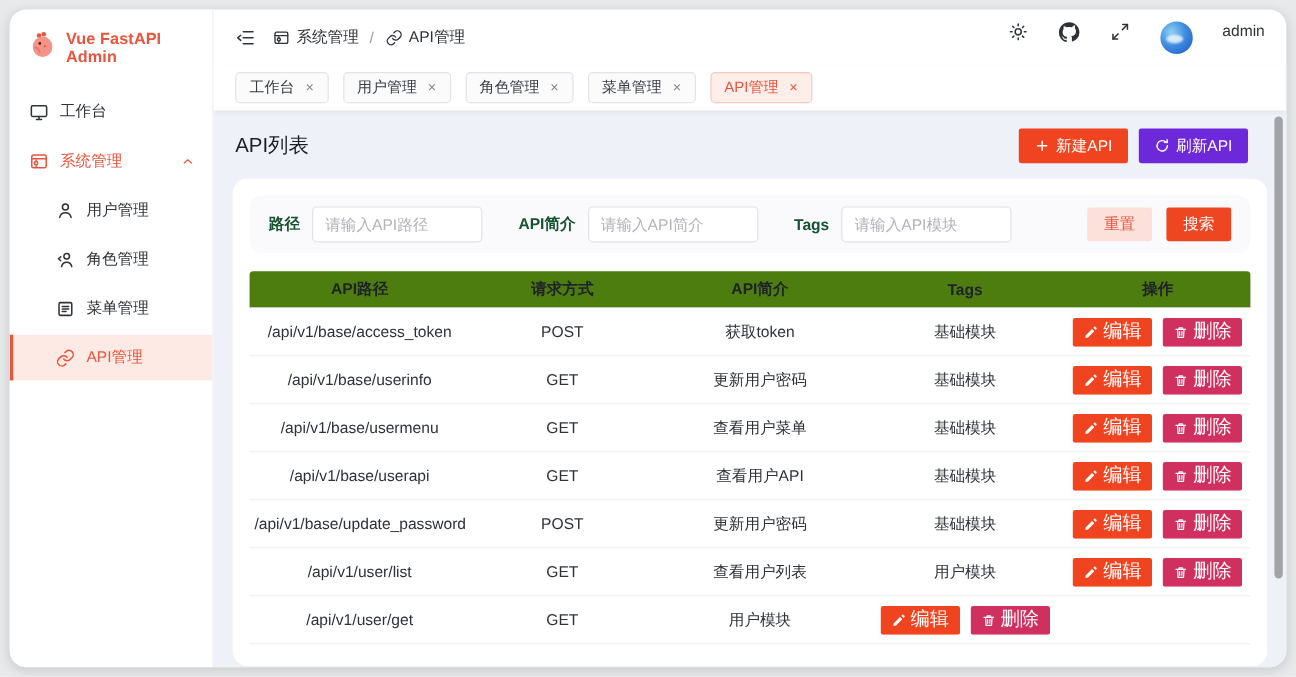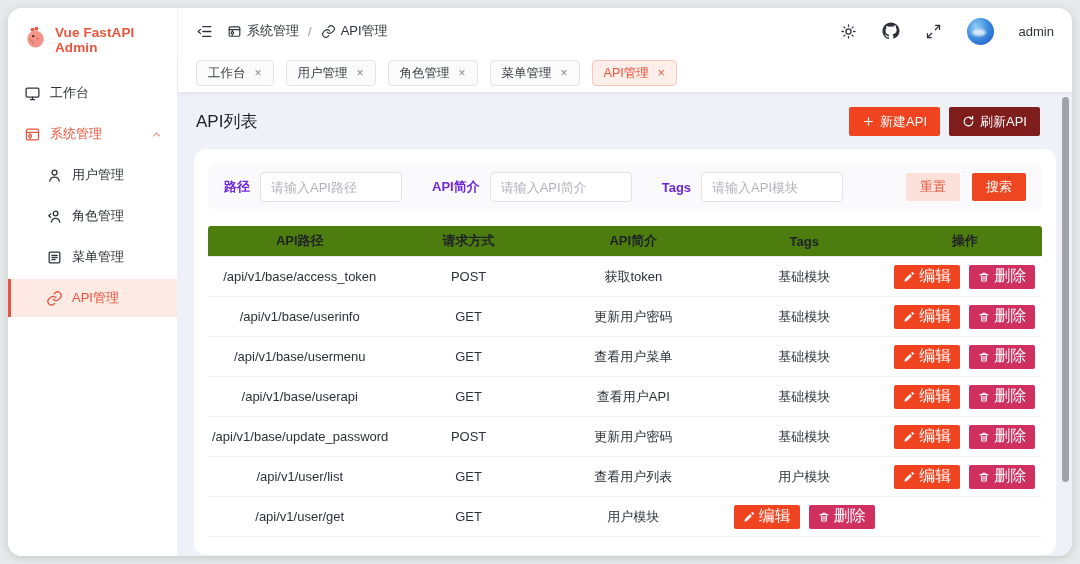--- a/index.html
+++ b/index.html
@@ -37,21 +37,21 @@
   
   .main { flex:1; min-width:0; display:flex; flex-direction:column; position:relative; }
 
   .topbar { height:46px; flex:none; display:flex; align-items:center; padding:0 18px; gap:14px; }
   .icon-btn { color:#2f3238; display:flex; align-items:center; cursor:pointer; }
   .icon-btn .ic { width:17px; height:17px; }
   .crumb { display:flex; align-items:center; gap:7px; font-size:13px; color:#2f3238; }
   .crumb .sep { color:#9a9aa2; margin:0 2px; }
   .crumb-link { display:flex; align-items:center; gap:5px; cursor:pointer; }
   .crumb .ic { width:15px; height:15px; }
-  .top-right { margin-left:auto; display:flex; align-items:center; gap:25px; }
+  .top-right { margin-left:auto; display:flex; align-items:flex-start; gap:25px; }
   .avatar {
     width:27px; height:27px; border-radius:50%;
     background:radial-gradient(circle at 34% 32%, #8fd0f4 0%, #3f8de0 45%, #1c55c4 100%);
     position:relative; overflow:hidden; cursor:pointer;
   }
   .avatar::after { content:""; position:absolute; left:5px; top:11px; width:14px; height:7px;
     background:rgba(255,255,255,.75); border-radius:50%; filter:blur(1px); }
   .username { font-size:13px; color:#2f3238; cursor:pointer; }
 
   .tabsbar {
@@ -68,29 +68,29 @@
   .tab.active .close { color:#e8543c; }
 
   .content { flex:1; background:#eef1f8; padding:13px 16px 0; position:relative; overflow:hidden; }
   .page-header { display:flex; align-items:center; justify-content:space-between; padding:2px 2px 0; }
   .page-title { font-size:17px; font-weight:500; color:#1c1f24; }
   .hdr-actions { display:flex; gap:9px; margin-right:14px; }
   .btn { border:none; display:inline-flex; align-items:center; gap:5px; cursor:pointer;
          border-radius:2px; color:#fff; font-family:Liberation Sans, sans-serif; }
   .btn-lg { height:29px; padding:0 13px; font-size:13px; }
   .btn-create { background:#f0431f; }
-  .btn-refresh { background:#7f1d1d;justify-content:space-between; }
+  .btn-refresh { background:#6d28d9;justify-content:space-between; }
 
   .card { margin-top:13px; background:#fff; border-radius:12px; padding:14px;
           height:calc(100% - 45px); overflow:hidden; }
   .filterbar {
     background:#fafafc; border-radius:10px; height:48px; display:flex; align-items:center;
     padding:0 16px; font-size:13px;
   }
-  .f-label { font-weight:600; color:#6d28d9; margin-right:10px; white-space:nowrap; }
+  .f-label { font-weight:600; color:#14532d; margin-right:10px; white-space:nowrap; }
   .f-input {
     width:142px; height:30px; border:1px solid #e2e2e8; border-radius:4px; background:#fff;
     padding:0 10px; font-size:13px; color:#333; font-family:inherit; margin-right:30px;
   }
   .f-input::placeholder { color:#b2b2ba; }
   .f-actions { margin-left:auto; display:flex; gap:12px; }
   .btn-sm { height:28px; padding:0 14px; font-size:13px; }
   .btn-reset { background:#fbe1da; color:#e8543c; }
   .btn-search { background:#ee4620; }
 

